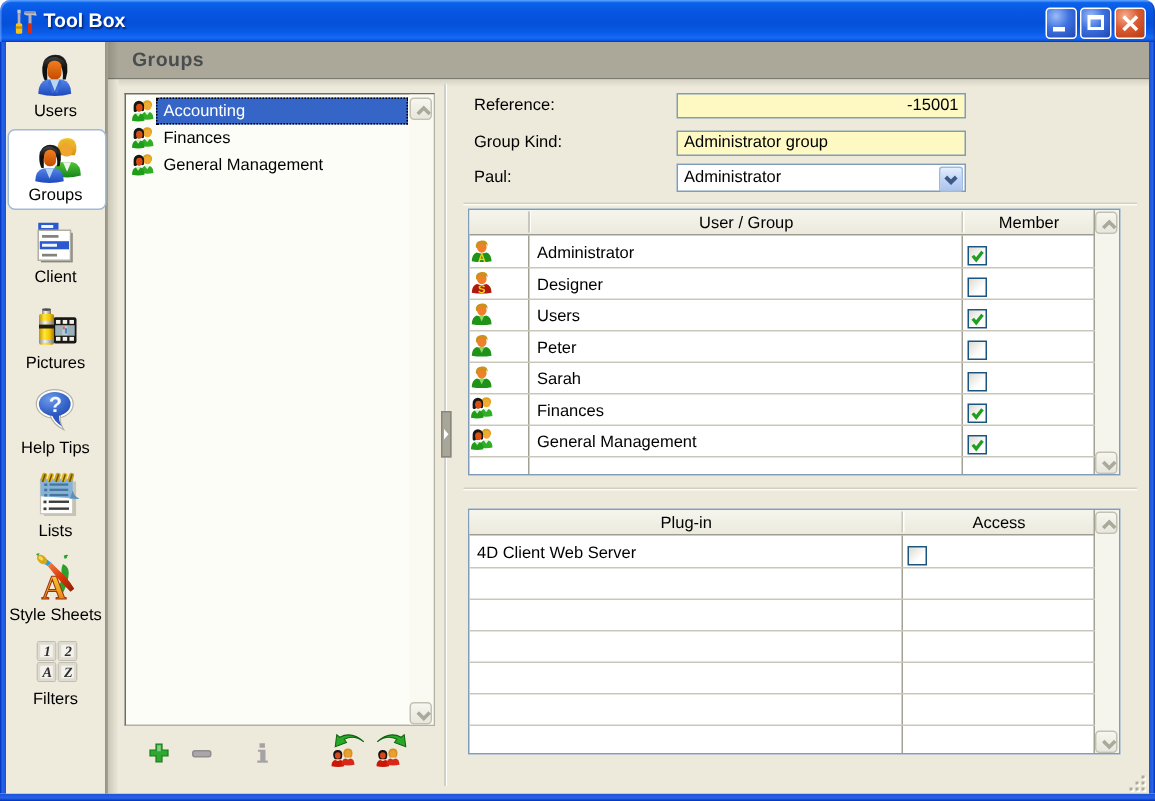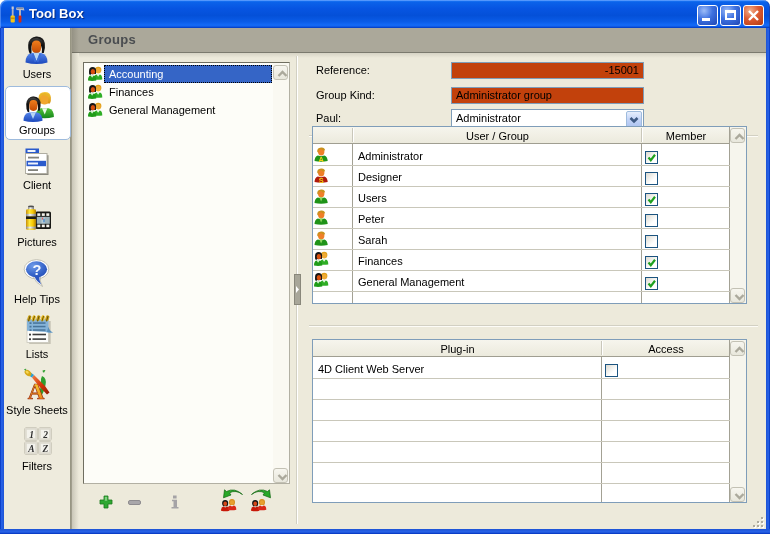--- a/index.html
+++ b/index.html
@@ -24,21 +24,21 @@
 .hshadow{position:absolute;left:79px;top:53px;width:687px;height:5px;background:linear-gradient(to bottom,rgba(60,58,45,.13),rgba(60,58,45,0))}
 .sideitem{position:absolute;left:4px;width:66px;text-align:center}
 .selbox{position:absolute;left:5px;top:86px;width:66px;height:54px;background:#fff;border:1px solid #9ebbdd;border-radius:5px}
 .listbox{position:absolute;left:83px;top:62px;width:207px;height:422px;background:#fdfdf8;
  border-top:1px solid #6f6e60;border-left:1px solid #6f6e60;border-right:1px solid #b2b0a3;border-bottom:1px solid #b2b0a3}
 .lsel{position:absolute;left:20px;top:2px;width:168px;height:18px;background:#3565c6;border:1px dotted #000}
 .licon{position:absolute;left:3px;width:16px;height:16px}
 .ltxt{position:absolute;left:25px;font-size:11px;line-height:18px;height:16px}
 .sb{position:absolute;width:15px;height:15px;background:linear-gradient(180deg,#f7f6ef,#e8e7dc);border:1px solid #c3c1b4;border-radius:3px}
 .sb svg{position:absolute;left:1px;top:1px}
-.field{position:absolute;border:1px solid #7f9db9;background:#c2410c;font-size:11px;line-height:15px}
+.field{position:absolute;border:1px solid #7f9db9;background:#fef9c3;font-size:11px;line-height:15px}
 .etch{position:absolute;height:2px;background:linear-gradient(to bottom,#d2d0c3 50%,#fdfcf7 50%)}
 .tbl{position:absolute;border:1px solid #7f9db9;background:#fff}
 .thead{position:absolute;left:0;top:0;width:100%;height:16px;background:linear-gradient(180deg,#f6f5ed,#eceadd);border-bottom:1px solid #a09e91;font-size:11px}
 .hsep{position:absolute;top:1px;width:2px;height:14px;background:linear-gradient(to right,#c9c7ba 50%,#ffffff 50%)}
 .vline{position:absolute;width:1px;background:#a3a194}
 .rline{position:absolute;height:1px;background:#c9c7ba}
 .cb{position:absolute;width:13px;height:13px;border:1px solid #1c5480;background:linear-gradient(135deg,#dcdad0,#ffffff 65%)}
 .cb svg{position:absolute;left:0px;top:0px}
 .cell{position:absolute;font-size:11px;line-height:21px;height:21px;white-space:nowrap}
 .strack{position:absolute;background:#f6f5ed}
@@ -381,21 +381,21 @@
 <div class="field" style="left:451px;top:109px;width:193px;height:19px;background:#fff;padding-left:4px;line-height:17px">Administrator
  <div class="abs" style="right:1px;top:1px;width:16px;height:17px;border-radius:2px;background:linear-gradient(180deg,#e6eefd,#c3d4f7 50%,#adc3f0);border:1px solid #9ebbdd">
   <svg width="14" height="15">
         <path d="M3.5 6 L7 9.5 L10.5 6" stroke="#3e5a84" stroke-width="2.6" fill="none"></path>
       </svg>
  </div>
 </div>
 <div class="etch" style="left:309px;top:135px;width:449px"></div>
 <div class="etch" style="left:309px;top:325px;width:449px"></div>
 
-<div class="tbl" style="left:312px;top:126px;width:435px;height:178px">
+<div class="tbl" style="left:312px;top:139px;width:435px;height:178px">
  <div class="thead" style="height:17px">
   <div class="abs" style="left:40px;top:1px;width:289px;text-align:center;line-height:16px">User / Group</div>
   <div class="abs" style="left:329px;top:1px;width:88px;text-align:center;line-height:16px">Member</div>
   <div class="hsep" style="left:39px"></div>
   <div class="hsep" style="left:328px"></div>
  </div>
  <div class="vline" style="left:39px;top:17px;height:159px"></div>
  <div class="vline" style="left:328px;top:17px;height:159px"></div>
  <div class="vline" style="left:416px;top:0px;height:176px"></div>
  <div class="rline" style="left:0;top:38px;width:417px"></div>

